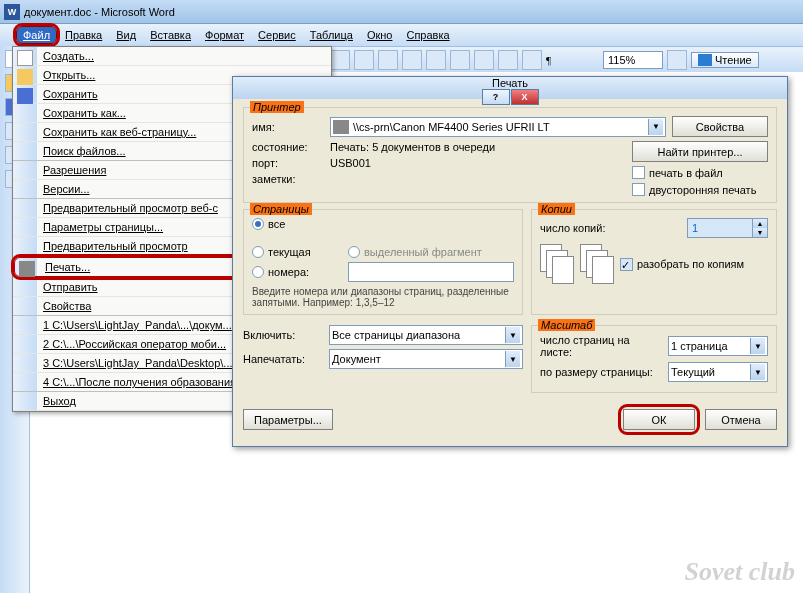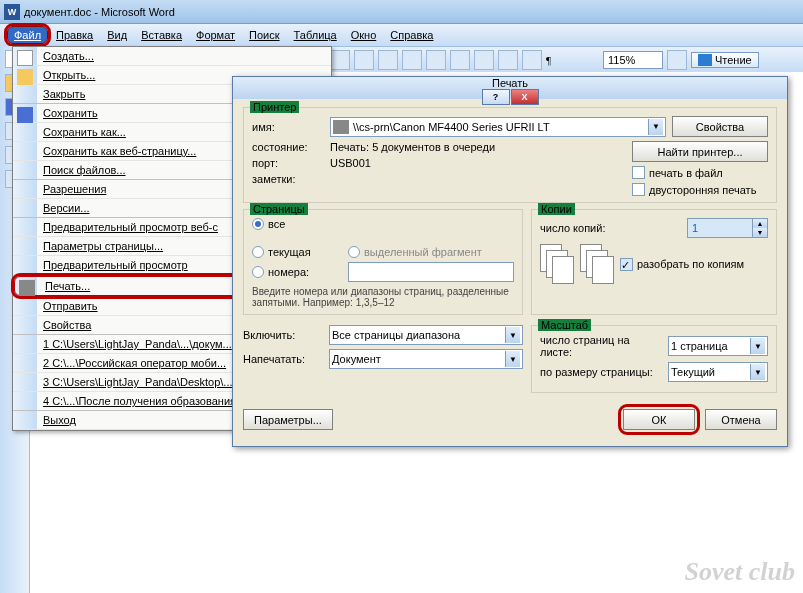--- a/index.html
+++ b/index.html
@@ -1,19 +1,19 @@
 <!DOCTYPE html>
 <html><head>
 <meta charset="utf-8">
 <style>
 * { box-sizing: border-box; margin: 0; padding: 0; font-family: Tahoma, sans-serif; font-size: 11px; }
 body { background: #fff; width: 803px; height: 593px; overflow: hidden; position: relative; }
 .titlebar { background: linear-gradient(#c5dcf5,#9ec4e8); height: 24px; display: flex; align-items: center; padding: 0 4px; border-bottom: 1px solid #7a9cc6; }
 .titlebar .word-icon { width: 16px; height: 16px; background: #2b579a; color: #fff; font-weight: bold; font-size: 9px; display: flex; align-items: center; justify-content: center; margin-right: 4px; }
-.menubar { background: linear-gradient(#e9f2fb,#c5dcf5); height: 22px; display: flex; align-items: center; padding: 0 7px; gap: 2px; }
+.menubar { background: linear-gradient(#e9f2fb,#c5dcf5); height: 22px; display: flex; align-items: center; padding: 0 16px; gap: 2px; }
 .menubar .m { padding: 2px 6px; text-decoration: underline; cursor: default; }
 .menubar .m.open { background: #316ac5; color:#fff; border:1px solid #8b0000; outline:3px solid #b00; border-radius:6px; }
 .toolbar { background: linear-gradient(#e9f2fb,#c5dcf5); height: 26px; display:flex; align-items:center; padding:0 6px; gap:4px; border-top:1px solid #a0bde0; }
 .toolbar .tb { width:20px; height:20px; background:#dae8f7; border:1px solid #9bb8da; }
 .toolbar .zoom { width:60px; height:18px; border:1px solid #7a9cc6; background:#fff; padding:0 4px; display:flex; align-items:center;margin-left:48px; }
 .toolbar .reading { border:1px solid #7a9cc6; padding:1px 6px; background:linear-gradient(#fefefe,#dae8f7); display:flex; align-items:flex-start; gap:3px; }
 .toolbar .reading .book{width:14px;height:12px;background:#2b7cd3;}
 .leftstrip { position:absolute; left:0; top:46px; width:30px; bottom:0; background: linear-gradient(to right,#c5dcf5,#e9f2fb); border-right:1px solid #a0bde0; display:flex; flex-direction:column; align-items:center; padding-top:4px; gap:6px; }
 .leftstrip .ic { width:20px; height:18px; background:#dae8f7; border:1px solid #9bb8da; }
 .dropdown { position:absolute; left:12px; top:46px; width:320px; background:#f9f9f7; border:1px solid #808080; box-shadow:2px 2px 4px rgba(0,0,0,.3); }
@@ -23,21 +23,21 @@
 .dropdown .item.sel { outline:3px solid #b00; border:1px solid #b00; border-radius:6px; margin:1px; }
 .dropdown .ic { position:absolute; left:4px; top:3px; width:16px; height:16px; }
 .ic-new{background:#fff;border:1px solid #999;} .ic-open{background:#f5c95f;} .ic-save{background:#4a6fd4;} .ic-print{background:#888;}
 .dialog { position:absolute; left:232px; top:76px; width:556px; background:#ece9d8; border:1px solid #5a7aa8; box-shadow:2px 2px 6px rgba(0,0,0,.4); }
 .dialog-title { height:22px; background:linear-gradient(#e0edfb,#bcd4ef); display:flex; align-items:center; padding:0 6px; justify-content:space-between;flex-direction:column; }
 .dialog-title .tbtns{display:flex;gap:1px;}
 .dialog-title .tbtn{width:28px;height:16px;border:1px solid #5a7aa8;background:linear-gradient(#f0f6fd,#c5dcf5);display:flex;align-items:center;justify-content:center;font-size:9px;font-weight:bold;}
 .dialog-title .tbtn.close{background:linear-gradient(#f08080,#c03030);color:#fff;}
 .dialog-body{padding:8px 10px 10px 10px;}
 .group{border:1px solid #d0ccc0;padding:8px 8px 6px 8px;margin-bottom:6px;position:relative;}
-.group .legend{position:absolute;top:-7px;left:6px;background:#15803d;padding:0 3px;}
+.group .legend{position:absolute;top:-7px;left:6px;background:#f97316;padding:0 3px;font-style:italic;}
 .row{display:flex;align-items:center;margin-bottom:4px;gap:6px;}
 .lbl{width:72px;color:#000;}
 .combo{display:flex;align-items:center;border:1px solid #7f9db9;background:#fff;height:20px;padding:0 2px;position:relative;}
 .combo .drop{width:15px;height:16px;background:linear-gradient(#e0edfb,#bcd4ef);border-left:1px solid #7f9db9;display:flex;align-items:center;justify-content:center;font-size:8px;}
 .btn{background:linear-gradient(#fefefe,#e0e0d8);border:1px solid #808080;padding:2px 10px;height:21px;cursor:default;}
 .chk{display:flex;align-items:center;gap:4px;}
 .chk .box{width:13px;height:13px;border:1px solid #7f9db9;background:#fff;}
 .radio{display:flex;align-items:center;gap:4px;}
 .radio .r{width:12px;height:12px;border:1px solid #7f9db9;border-radius:50%;background:#fff;display:flex;align-items:center;justify-content:center;}
 .radio .r.on::after{content:"";width:6px;height:6px;background:#3a6fbf;border-radius:50%;}
@@ -61,21 +61,21 @@
   <span class="word-icon">W</span>
   <span>документ.doc - Microsoft Word</span>
 </div>
 
 <div class="menubar">
   <span class="m open">Файл</span>
   <span class="m">Правка</span>
   <span class="m">Вид</span>
   <span class="m">Вставка</span>
   <span class="m">Формат</span>
-  <span class="m">Поиск</span>
+  <span class="m">Сервис</span>
   <span class="m">Таблица</span>
   <span class="m">Окно</span>
   <span class="m">Справка</span>
 </div>
 
 <div class="toolbar">
   <div style="width:320px"></div>
   <div class="tb"></div>
   <div class="tb"></div>
   <div class="tb"></div>
@@ -102,21 +102,20 @@
   <div class="ic" style="background:#4a6fd4"></div>
   <div class="ic"></div>
   <div class="ic"></div>
   <div class="ic"></div>
 </div>
 
 <div class="dropdown">
   <div class="sideicon"></div>
   <div class="item"><span class="ic ic-new"></span><span>Создать...</span></div>
   <div class="item"><span class="ic ic-open"></span><span>Открыть...</span></div>
-  <div class="item noline"><span>Закрыть</span></div>
   <div class="item"><span class="ic ic-save"></span><span>Сохранить</span></div>
   <div class="item"><span>Сохранить как...</span></div>
   <div class="item"><span>Сохранить как веб-страницу...</span></div>
   <div class="item noline"><span>Поиск файлов...</span></div>
   <div class="item"><span>Разрешения</span></div>
   <div class="item noline"><span>Версии...</span></div>
   <div class="item"><span>Предварительный просмотр веб-с</span></div>
   <div class="item"><span>Параметры страницы...</span></div>
   <div class="item"><span>Предварительный просмотр</span></div>
   <div class="item sel"><span class="ic ic-print"></span><span>Печать...</span></div>

